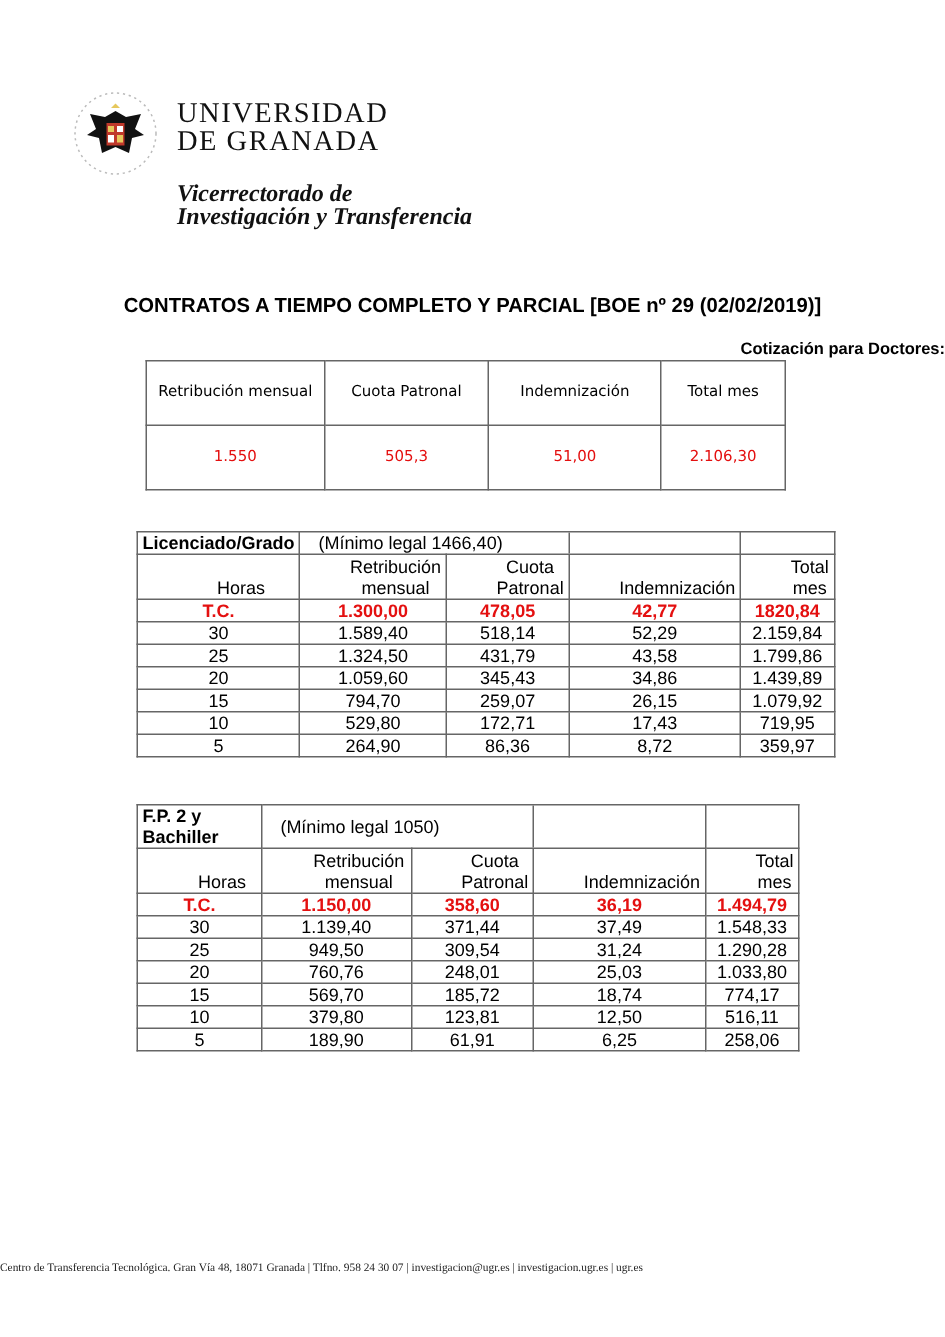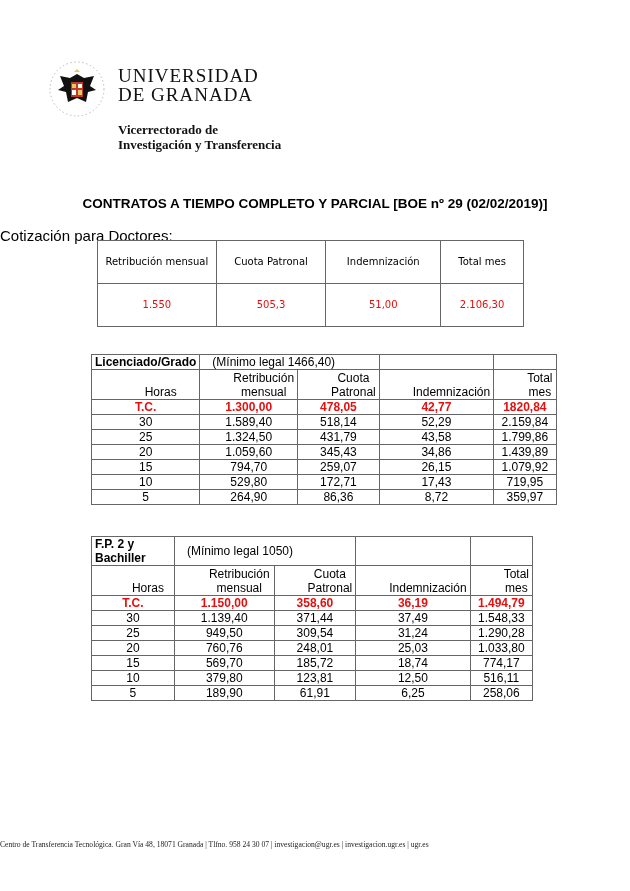--- a/index.html
+++ b/index.html
@@ -2,24 +2,24 @@
 <html><head>
 <meta charset="utf-8">
 <style>
   * { box-sizing: border-box; margin: 0; padding: 0; }
   html, body { width: 630px; height: 891px; background: #ffffff; overflow: hidden; }
   body { position: relative; font-family: "Liberation Sans", sans-serif; color: #000; }
 
   
   .logo { position: absolute; left: 48px; top: 60px; width: 58px; height: 58px; }
   .uni-name { position: absolute; left: 118px; top: 66px; font-family: "Liberation Serif", serif; font-size: 19px; line-height: 19px; letter-spacing: 1px; color: #111; }
-  .vice { position: absolute; left: 118px; top: 122px; font-family: "Liberation Serif", serif; font-size: 13px; font-weight: bold; line-height: 15px; color: #111; }
+  .vice { position: absolute; left: 118px; top: 122px; font-family: "Liberation Serif", serif; font-size: 16px; font-weight: bold; line-height: 15px; color: #111; font-style: italic; }
 
   .main-title { position: absolute; left: 0; width: 630px; top: 196px; text-align: center; font-size: 13.5px; font-weight: bold; }
-  .sub-title { position: absolute; left: 0; width: 630px; top: 227px; text-align: left; font-size: 15px; font-weight: normal; }
+  .sub-title { position: absolute; left: 0; width: 630px; top: 227px; text-align: right; font-size: 11px; font-weight: bold; }
 
   
   table { border-collapse: collapse; position: absolute; }
   .doc-table { left: 97px; top: 240px; width: 427px; font-family: "DejaVu Sans", sans-serif; font-size: 10px; }
   .doc-table td { border: 1px solid #666; text-align: center; vertical-align: top; padding: 14px 2px; line-height: 14px; }
   .doc-table .red { color: #e41010; }
   .doc-table .row-h td { height: 36px; }
   .doc-table .row-r td { height: 16px; }
   .doc-table .row-m td { height: 36px; }
 

